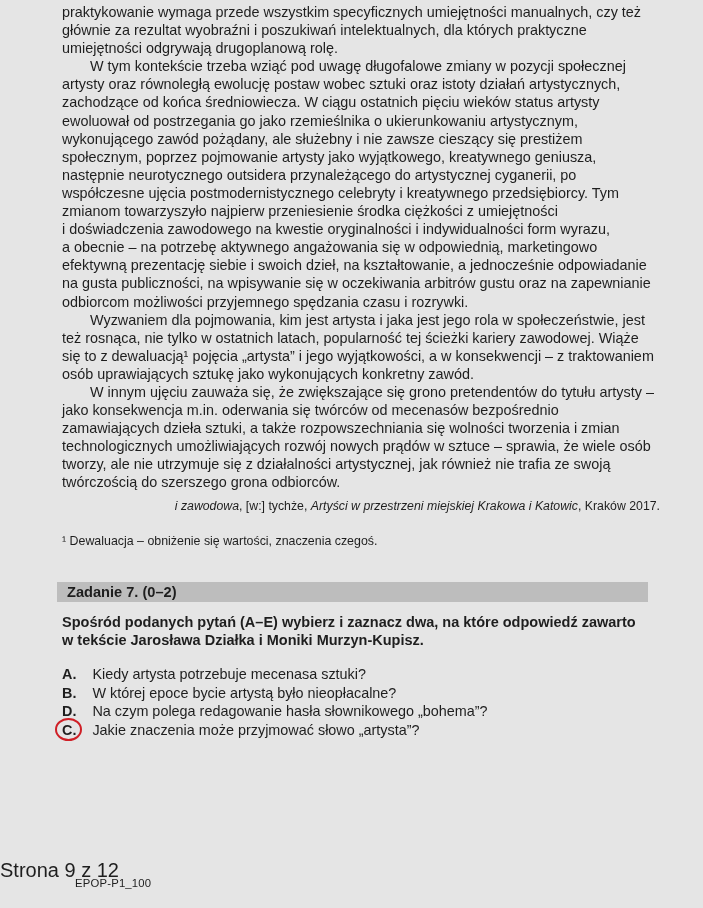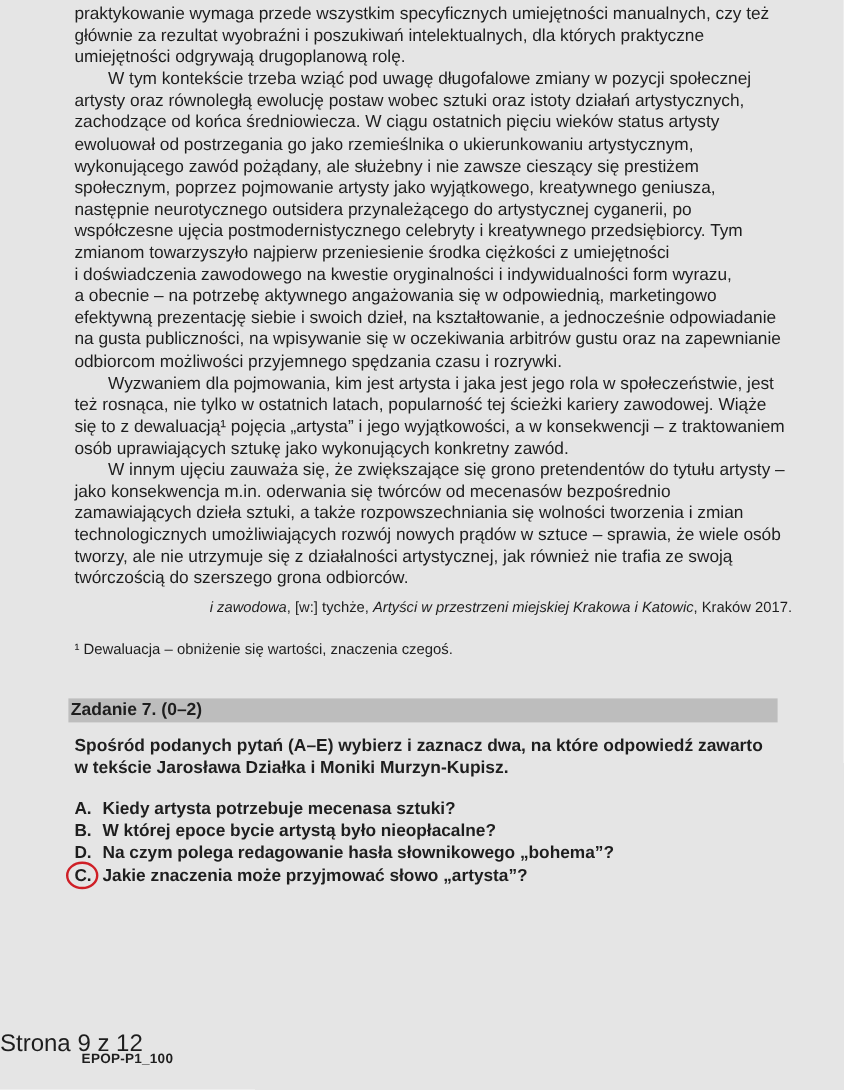--- a/index.html
+++ b/index.html
@@ -48,21 +48,21 @@
     line-height: 15px;
   }
   .task-header {
     margin-top: 33px;
     margin-left: -5px;
     width: 591px;
     background: var(--gray);
     font-weight: bold;
     font-size: 14.6px;
     line-height: 20px;
-    padding-left: 2px;
+    padding-left: 10px;
   }
   .instruction {
     margin-top: 11px;
     font-weight: bold;
     font-size: 14.5px;
     line-height: 18.4px;
     white-space: pre-line;
   }
   .options {
     margin-top: 16px;
@@ -81,33 +81,33 @@
     content: "";
     position: absolute;
     left: -7px;
     right: -6px;
     top: -3px;
     bottom: -2px;
     border: 2.6px solid var(--red);
     border-radius: 50%;
     pointer-events: none;
   }
-  .opt-text { margin-left: 9px; font-weight: bold; }
+  .opt-text { margin-left: 16px; }
   .page-number {
     position: absolute;
     left: 0;
     top: 859px;
     width: 100%;
     font-size: 20px;
   }
   .form-code {
     position: absolute;
-    left: 68px;
+    left: 75px;
     top: 877px;
-    font-weight: bold;
+    font-weight: normal;
     font-size: 11.3px;
     letter-spacing: 0.2px;
     text-align: right;
   }
 </style>
 </head>
 <body>
 
 <div class="page">
   <div class="content">

